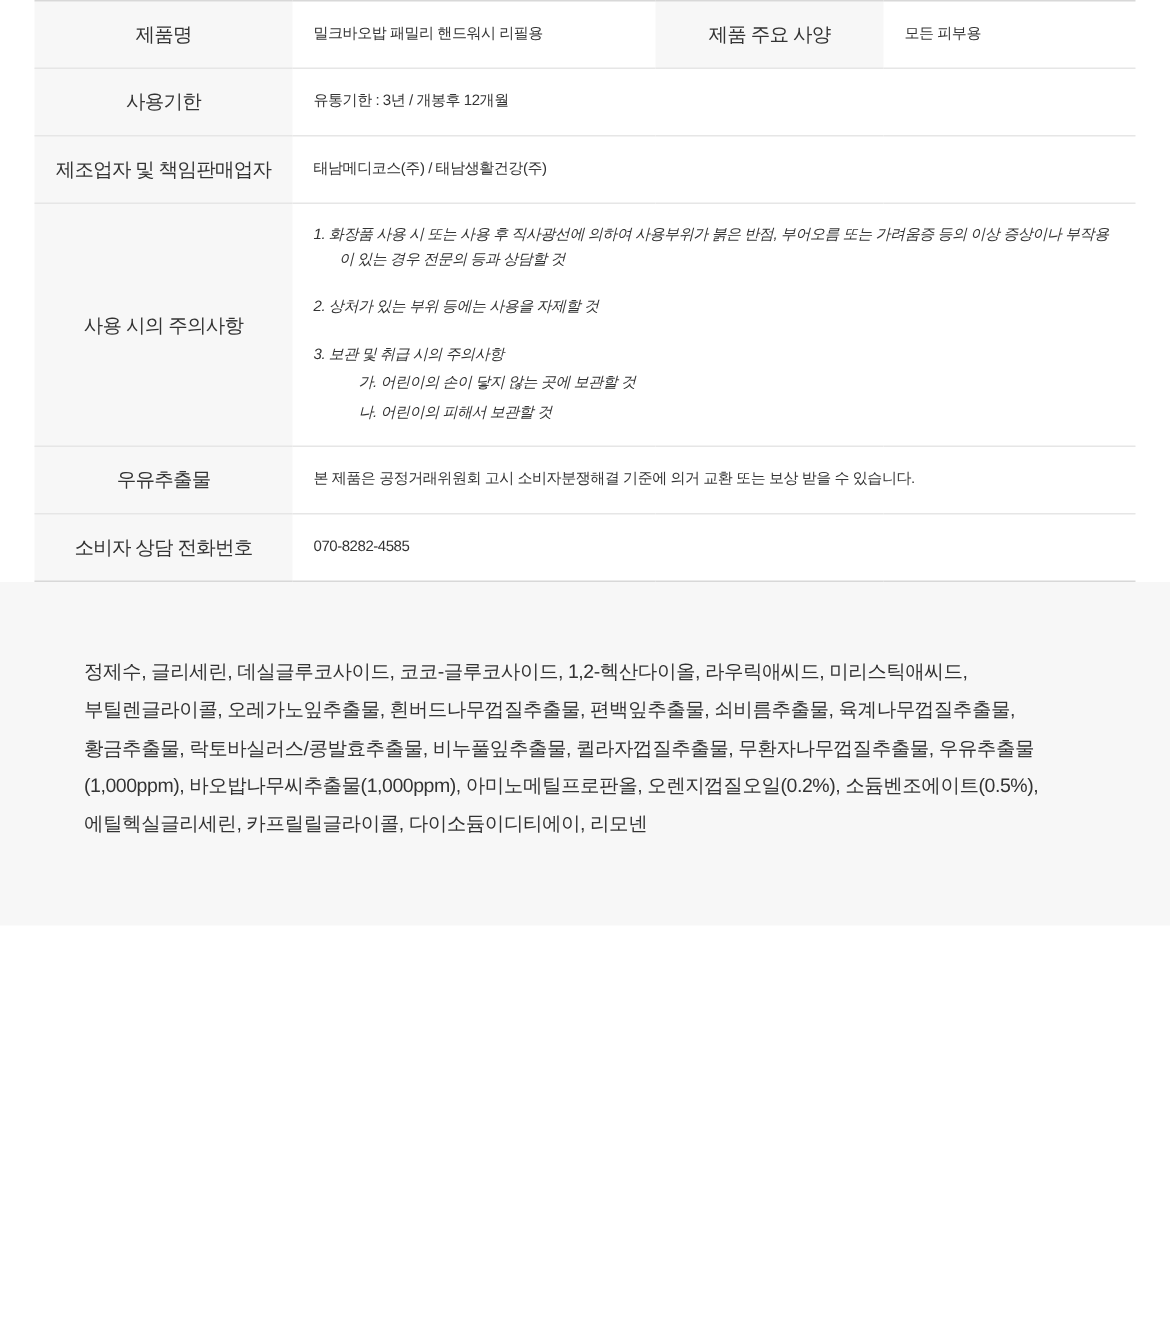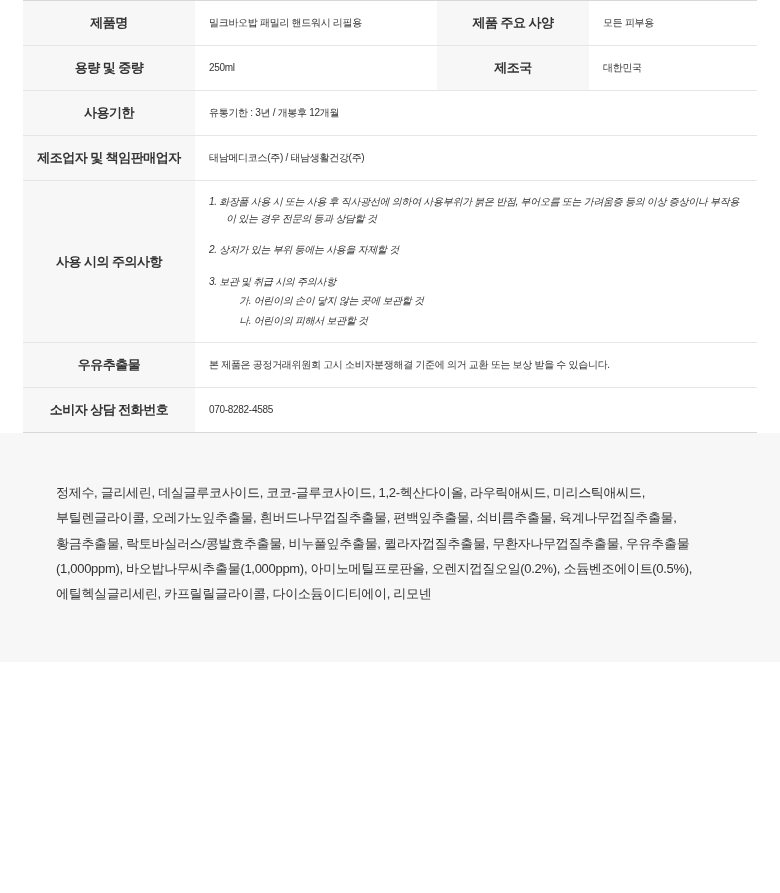--- a/index.html
+++ b/index.html
@@ -39,21 +39,21 @@
     border-bottom: 1px solid #d8d8d8;
   }
   table.info tr {
     border-bottom: 1px solid #e6e6e6;
   }
   table.info tr:last-child {
     border-bottom: none;
   }
   table.info th {
     background: #f7f7f7;
-    font-weight: bold;
+    font-weight: normal;
     color: #333333;
     text-align: center;
     vertical-align: middle;
     padding: 13px 8px;
     letter-spacing: -0.5px;
     font-size: 13px;
   }
   table.info td {
     padding: 13px 14px;
     vertical-align: middle;
@@ -130,26 +130,20 @@
       <col class="col-value2">
     </colgroup>
     <tbody>
       <tr>
         <th>제품명</th>
         <td>밀크바오밥 패밀리 핸드워시 리필용</td>
         <th>제품 주요 사양</th>
         <td>모든 피부용</td>
       </tr>
       <tr>
-        <th>용량 및 중량</th>
-        <td>250ml</td>
-        <th>제조국</th>
-        <td>대한민국</td>
-      </tr>
-      <tr>
         <th>사용기한</th>
         <td colspan="3">유통기한 : 3년 / 개봉후 12개월</td>
       </tr>
       <tr>
         <th>제조업자 및 책임판매업자</th>
         <td colspan="3">태남메디코스(주) / 태남생활건강(주)</td>
       </tr>
       <tr class="cautions">
         <th>사용 시의 주의사항</th>
         <td colspan="3">

